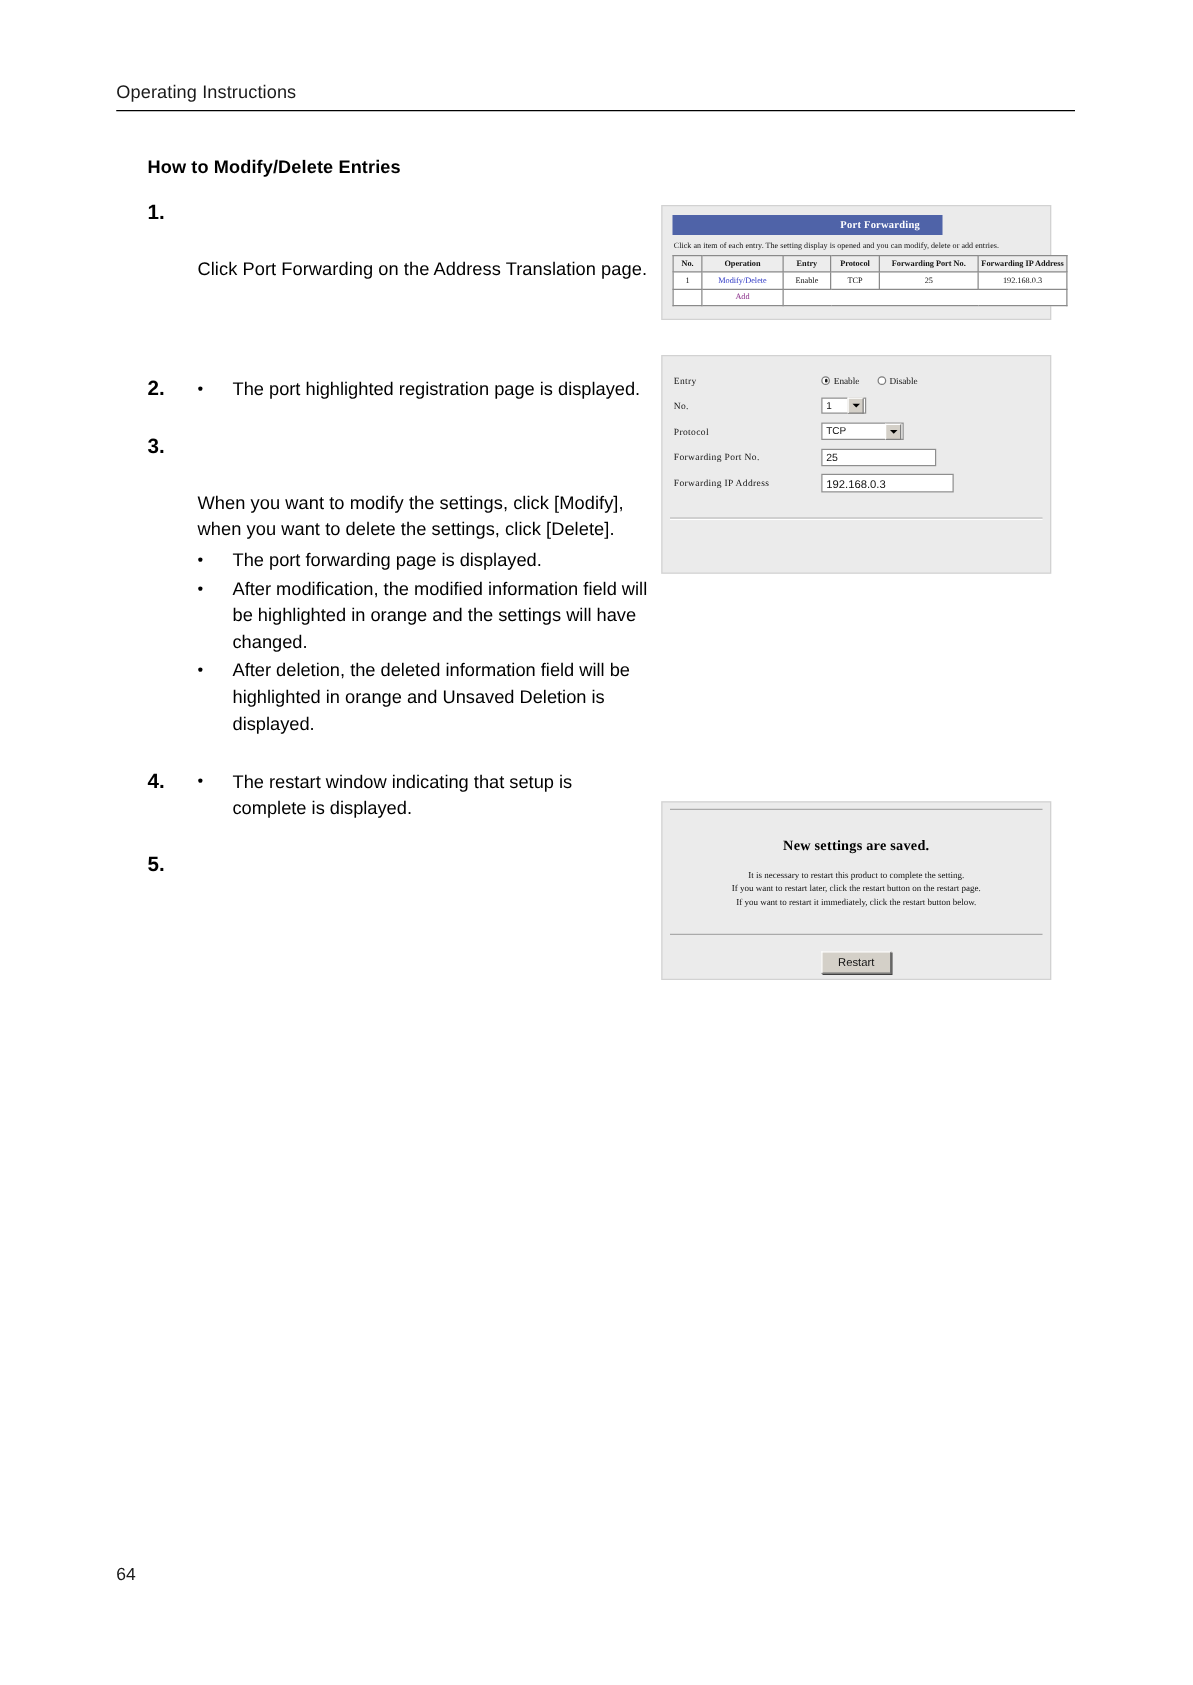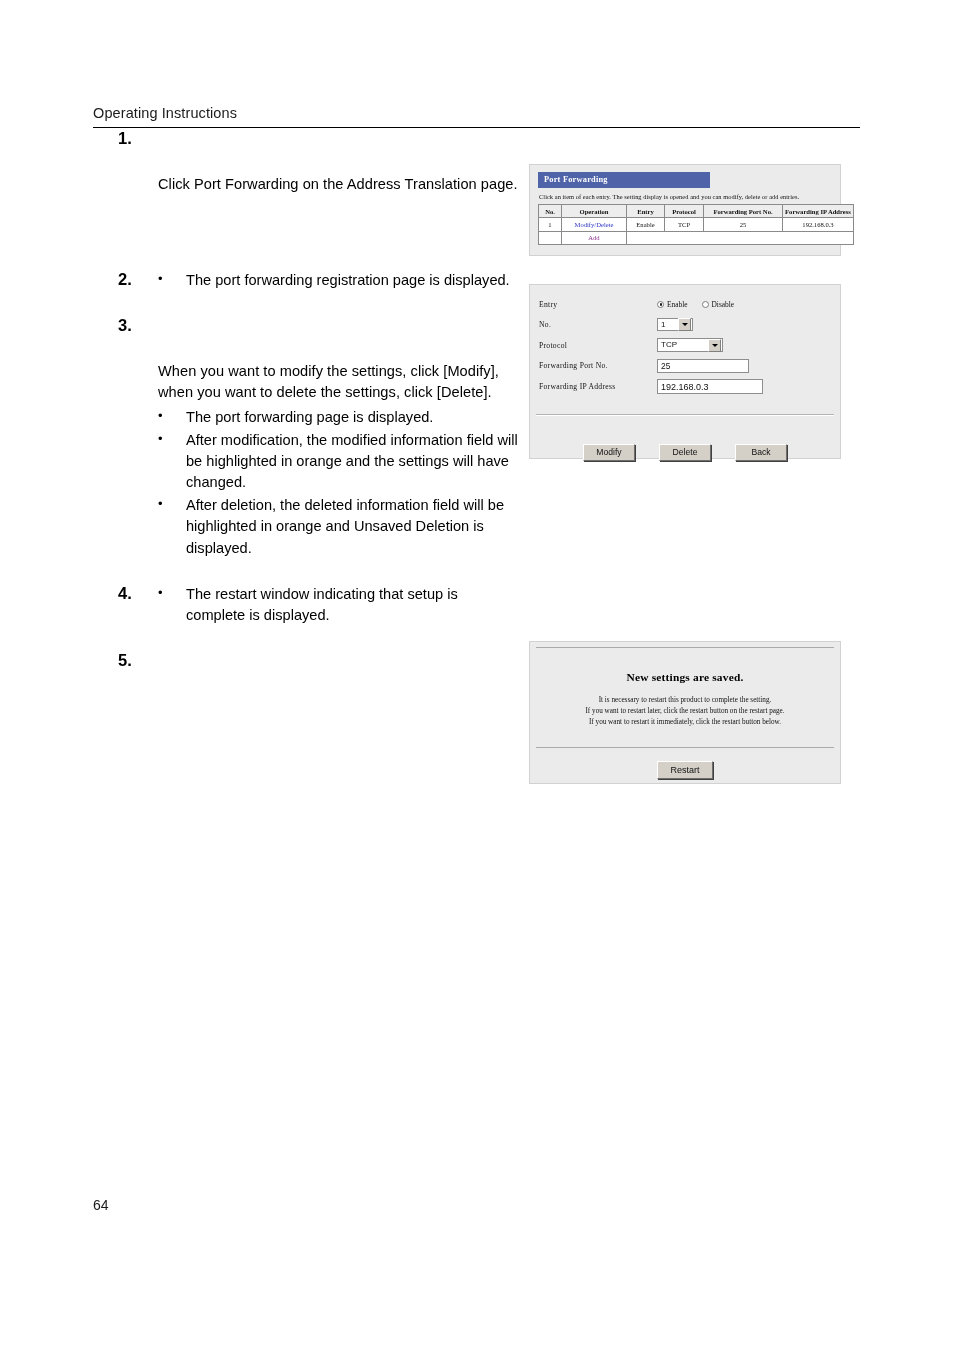--- a/index.html
+++ b/index.html
@@ -21,21 +21,20 @@
     position: absolute;
     left: 93px;
     top: 66px;
     width: 767px;
   }
   .page-header .header-text {
     font-size: 14.5px;
     color: #1a1a1a;
     letter-spacing: 0.1px;
     padding-bottom: 6px;
-    margin-top: 39px;
   }
   .page-header .header-rule {
     border-bottom: 1.6px solid #000000;
     width: 100%;
   }
 
   
   .instructions {
     position: absolute;
     left: 118px;
@@ -112,24 +111,25 @@
     top: 164px;
     width: 312px;
     height: 92px;
     padding: 7px 8px 0 8px;
   }
   .pf-titlebar {
     background: #4f63a8;
     color: #ffffff;
     font-size: 8.4px;
     font-weight: bold;
-    padding: 3px 6px 4px 6px;
+    padding: 3px 18px 4px 6px;
     letter-spacing: 0.2px;
-    width: 172px;
+    width: 216px;
     box-sizing: border-box;
+    text-align: right;
   }
   .pf-desc {
     font-size: 6.4px;
     color: #111;
     margin: 5px 0 4px 1px;
     letter-spacing: 0.05px;
     white-space: nowrap;
   }
   table.pf-table {
     border-collapse: collapse;
@@ -286,53 +286,54 @@
   }
   .restart-wrap {
     display: flex; justify-content: center; margin-top: 13px;
   }
   .btn-restart { min-width: 56px; font-size: 9px; padding: 3px 12px; }
 
   
   .folio {
     position: absolute;
     left: 93px;
-    top: 1197px;
+    top: 1251px;
     font-size: 14px;
     color: #1a1a1a;
   }
 </style>
 </head>
 <body>
 
 <div class="page-header">
   <div class="header-text">Operating Instructions</div>
   <div class="header-rule"></div>
 </div>
 
 <div class="instructions">
 
+  <div class="section-title">How to Modify/Delete Entries</div>
 
   <div class="step">
     <div class="step-num">1.</div>
     <div class="step-body">
       <div class="step-text">Click Port Forwarding on the Address Translation page.</div>
     </div>
   </div>
 
   <div class="gap-lg"></div>
   <div style="height:42px"></div>
 
   <div class="step">
     <div class="step-num">2.</div>
     <div class="step-body">
       <ul class="bullets">
         <li>
           <span class="dot">•</span>
-          <span class="btext">The port forwarding registration page is displayed.</span>
+          <span class="btext">The port highlighted registration page is displayed.</span>
         </li>
       </ul>
     </div>
   </div>
 
   <div class="gap-md"></div>
 
   <div class="step">
     <div class="step-num">3.</div>
     <div class="step-body">
@@ -456,25 +457,20 @@
 
     <div class="form-row">
       <div class="form-label">Forwarding IP Address</div>
       <span class="txt txt-ip">192.168.0.3</span>
     </div>
 
   </div>
 
   <div class="form-divider"></div>
 
-  <div class="form-buttons">
-    <span class="btn">Modify</span>
-    <span class="btn">Delete</span>
-    <span class="btn">Back</span>
-  </div>
 </div>
 
 <div class="shot" id="shot-saved">
   <div class="saved-top-rule"></div>
   <div class="saved-title">New settings are saved.</div>
   <div class="saved-body">
     <div>It is necessary to restart this product to complete the setting.</div>
     <div>If you want to restart later, click the restart button on the restart page.</div>
     <div>If you want to restart it immediately, click the restart button below.</div>
   </div>

